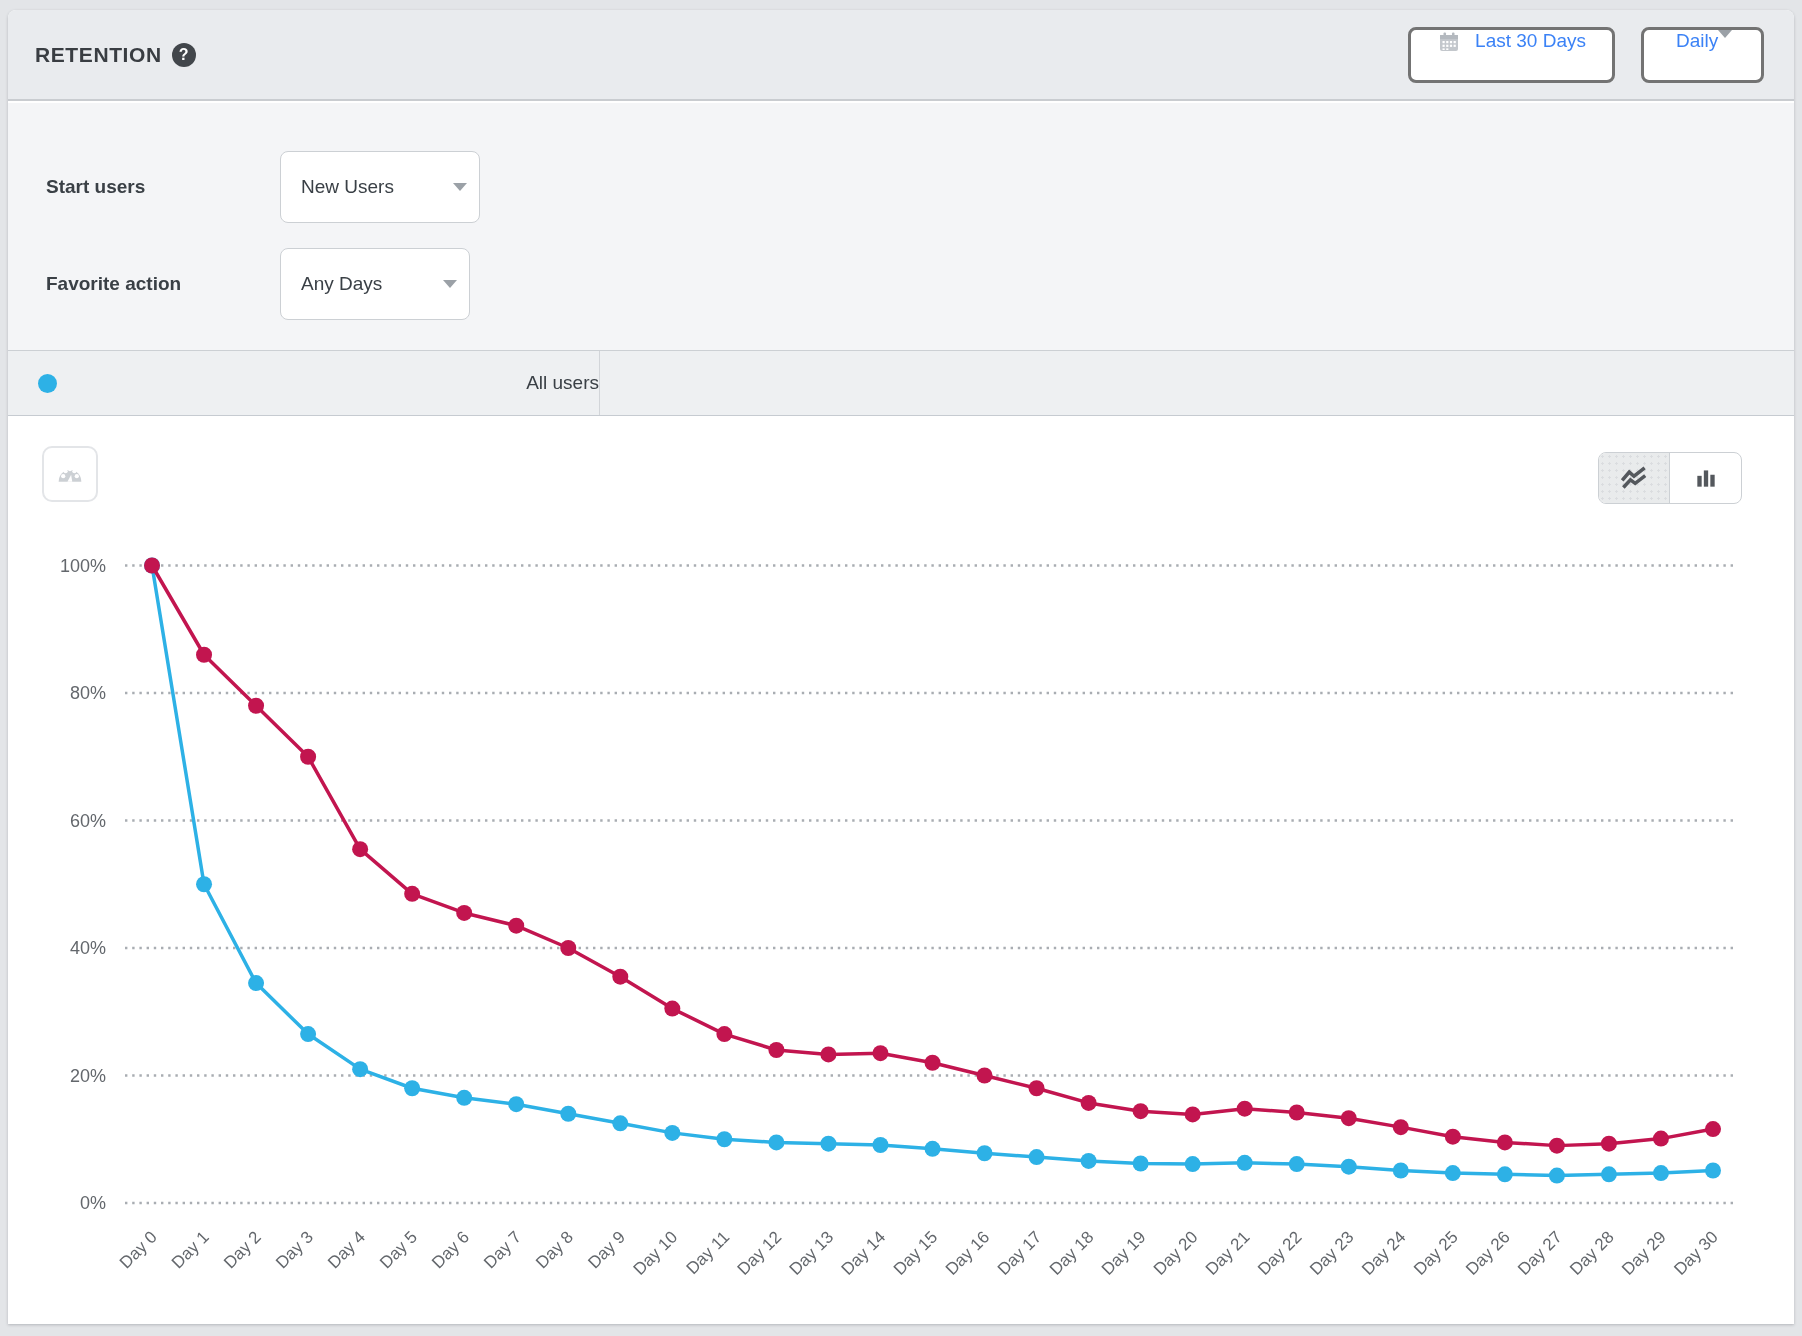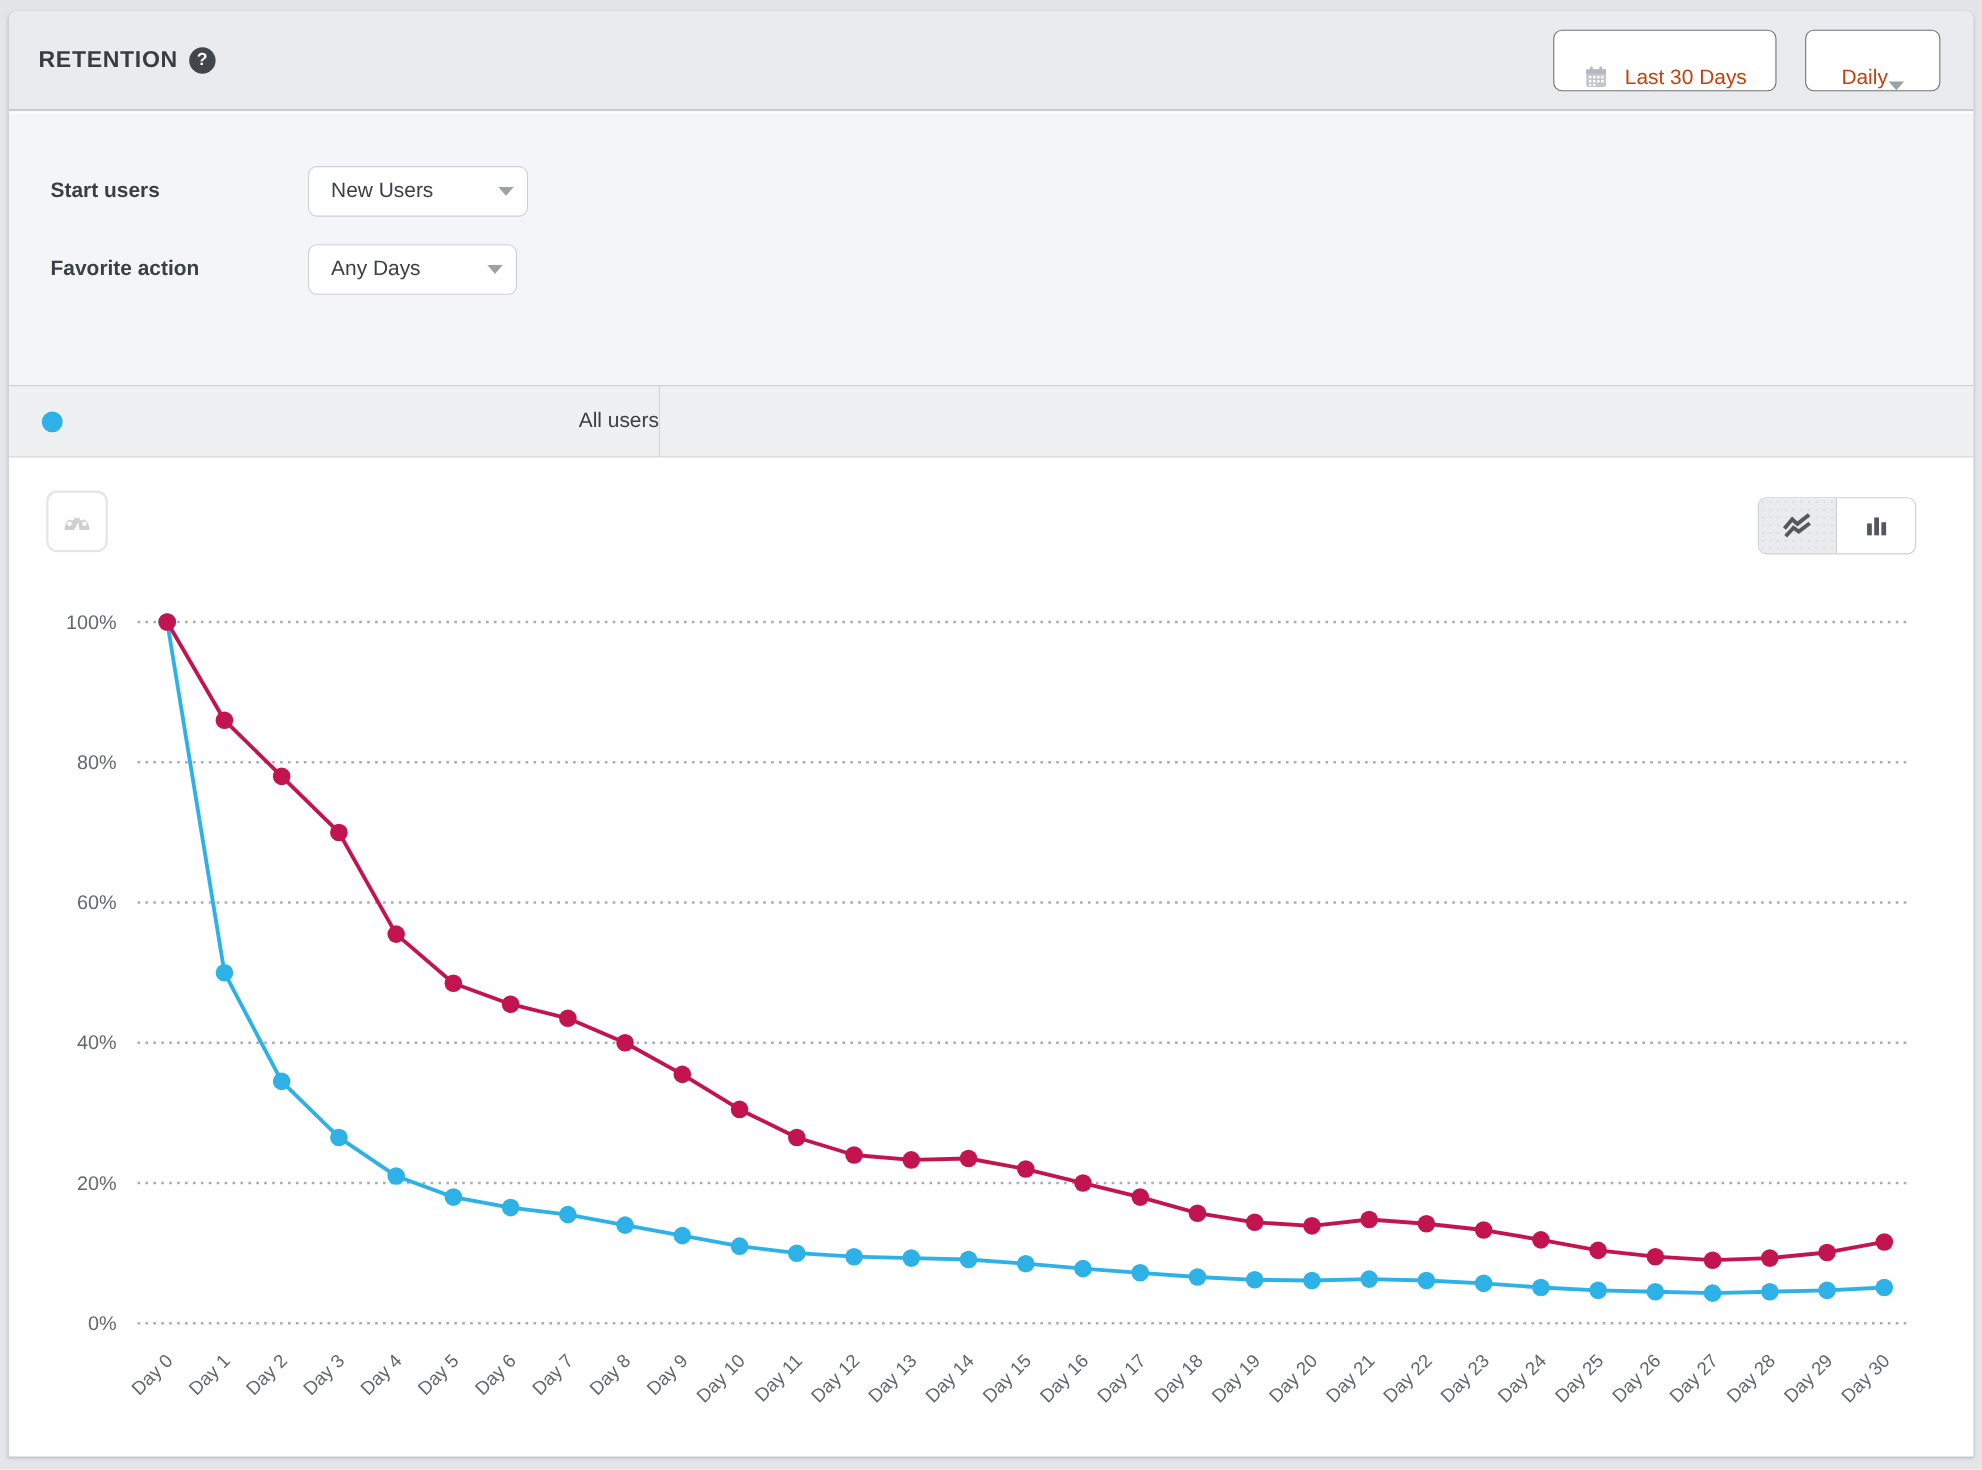--- a/index.html
+++ b/index.html
@@ -27,39 +27,39 @@
     display:flex; align-items:center; padding:0 30px 0 27px;
   }
   .title { font-size:21px; font-weight:700; letter-spacing:0.6px; color:#393d42;text-align:right; }
   .help-badge {
     width:24px; height:24px; border-radius:50%; background:#42464b; color:#fff;
     font-size:16px; font-weight:700; display:inline-flex; align-items:center; justify-content:center;
     margin-left:10px;
   }
   .header-spacer { flex:1; }
   .hbtn {
-    height:56px; background:#fff; border:1px solid #737373; border-radius:8px;
-    display:flex; align-items:flex-end; font-size:19px; color:#c2410c; cursor:pointer;
+    height:56px; background:#fff; border:3px solid #737373; border-radius:8px;
+    display:flex; align-items:flex-start; font-size:19px; color:#3b82f6; cursor:pointer;
   }
   .date-btn { padding:0 26px; margin-right:26px; }
   .date-btn .cal { margin-right:14px; }
   .interval-btn { padding:0 32px; width:123px; justify-content:space-between; }
   .caret {
     width:0; height:0; border-left:7px solid transparent; border-right:7px solid transparent;
     border-top:8px solid #9ba1a7; display:inline-block;
   }
   
   .filters {
     position:absolute; left:0; top:93px; width:100%; height:247px;
     background:#f4f5f7; padding:48px 0 0 38px;
   }
   .filter-row { display:flex; align-items:center; margin-bottom:25px; }
   .filter-label { width:234px; font-size:19px; font-weight:700; color:#3a4046; }
   .select {
-    height:46px; background:#fff; border:1px solid #ccd0d4; border-radius:8px;
+    height:72px; background:#fff; border:1px solid #ccd0d4; border-radius:8px;
     display:flex; align-items:center; justify-content:space-between;
     font-size:19px; color:#3a4046; padding:0 12px 0 20px; cursor:pointer;
   }
   .select .caret { border-left-width:7px; border-right-width:7px; border-top-width:8px; margin-left:22px; }
   .sel-start { width:200px; }
   .sel-return { width:190px; }
   
   .legend-row {
     position:absolute; left:0; top:340px; width:100%; height:66px;
     background:#eef0f2; border-top:1px solid #ccd0d4; border-bottom:1px solid #c6cbd1;

